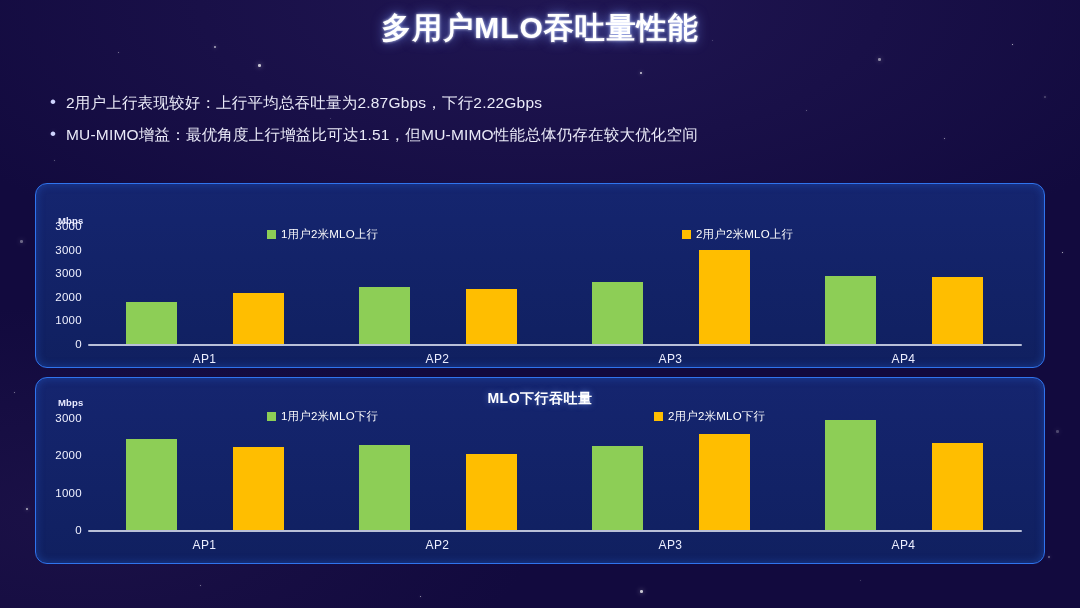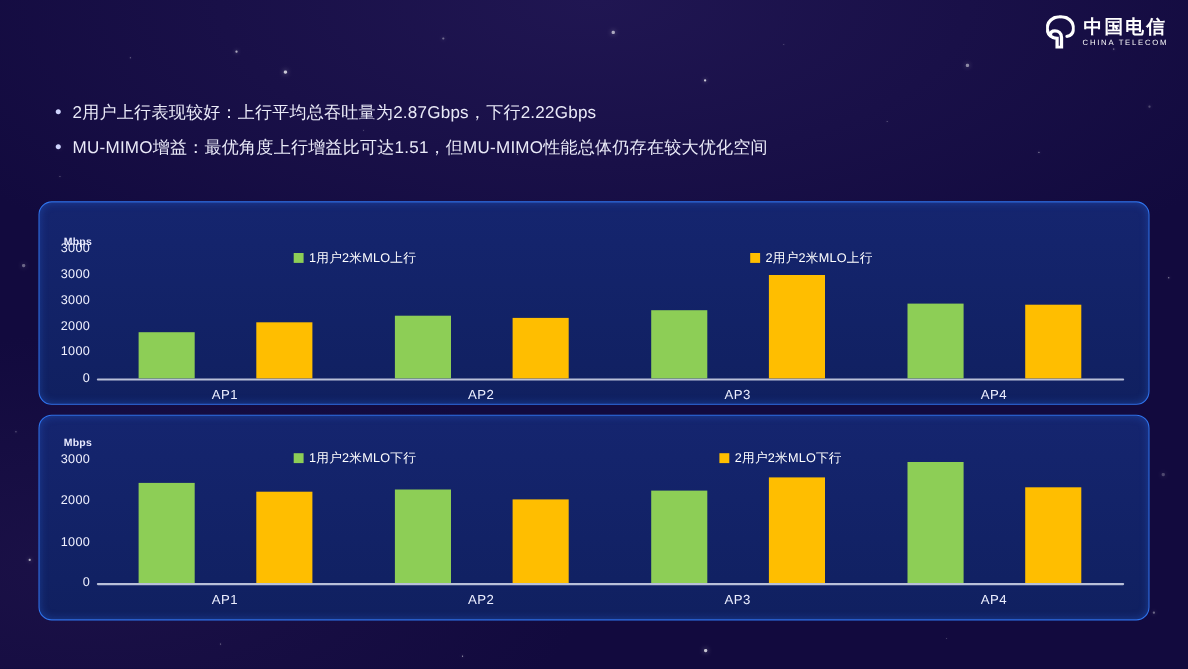--- a/index.html
+++ b/index.html
@@ -123,33 +123,22 @@
     <div class="star" style="left: 96px; top: 300px; width: 1.2px; height: 1.2px; opacity: 0.38; box-shadow: rgba(255, 255, 255, 0.7) 0px 0px 2.4px;"></div>
     <div class="star" style="left: 142px; top: 470px; width: 1.8px; height: 1.8px; opacity: 0.51; box-shadow: rgba(255, 255, 255, 0.7) 0px 0px 3.6px;"></div>
     <div class="star" style="left: 300px; top: 250px; width: 2.6px; height: 2.6px; opacity: 0.64; box-shadow: rgba(255, 255, 255, 0.7) 0px 0px 5.2px;"></div>
     <div class="star" style="left: 520px; top: 210px; width: 1.2px; height: 1.2px; opacity: 0.77; box-shadow: rgba(255, 255, 255, 0.7) 0px 0px 2.4px;"></div>
     <div class="star" style="left: 760px; top: 470px; width: 1.8px; height: 1.8px; opacity: 0.25; box-shadow: rgba(255, 255, 255, 0.7) 0px 0px 3.6px;"></div>
     <div class="star" style="left: 980px; top: 330px; width: 1.2px; height: 1.2px; opacity: 0.38; box-shadow: rgba(255, 255, 255, 0.7) 0px 0px 2.4px;"></div>
   </div>
 
 <div id="slide">
 
-
-  <div id="logo">
-    <span class="mark">
-      <svg width="26" height="30" viewBox="0 0 26 30">
-        <path d="M13 1 C6 1 1 6 1 12 C1 18 6 21 10 21 L10 29 L14 29 L14 20 C14 16 11 14 8 14 C5.5 14 4 15.5 4 17.5" fill="none" stroke="#ffffff" stroke-width="3" stroke-linecap="round"></path>
-        <path d="M13 1 C20 1 25 6 25 12 C25 16 22 19 19 19" fill="none" stroke="#ffffff" stroke-width="3" stroke-linecap="round"></path>
-      </svg>
-    </span>
-    <span class="words">
-      <span class="cn">中国电信</span>
-      <span class="en">CHINA TELECOM</span>
-    </span>
-  </div>
+  <div id="page-title">多用户MLO吞吐量性能</div>
+
 
   <div id="bullets">
     <div class="bullet">
       <span class="dot">•</span>
       <span class="txt">2用户上行表现较好：上行平均总吞吐量为2.87Gbps，下行2.22Gbps</span>
     </div>
     <div class="bullet">
       <span class="dot">•</span>
       <span class="txt">MU-MIMO增益：最优角度上行增益比可达1.51，但MU-MIMO性能总体仍存在较大优化空间</span>
     </div>
@@ -182,20 +171,21 @@
           <span class="lb">1用户2米MLO上行</span>
         </div>
         <div class="legend" style="left: 646px; top: 43px;">
           <span class="sw o" style="background: rgb(255, 190, 0);"></span>
           <span class="lb">2用户2米MLO上行</span>
         </div>
       </div>
   </div>
 
   <div class="panel" id="panel-downlink">
+    <div class="chart-title">MLO下行吞吐量</div>
     <div class="unit-label" style="left:22px; top:19px;">Mbps</div>
     <div class="chart-body" id="body-downlink">
         <div class="ytick" style="top: 40px; left: 0px; width: 46px;">3000</div>
         <div class="ytick" style="top: 77.3333px; left: 0px; width: 46px;">2000</div>
         <div class="ytick" style="top: 114.667px; left: 0px; width: 46px;">1000</div>
         <div class="ytick" style="top: 152px; left: 0px; width: 46px;">0</div>
         <div class="baseline" style="left: 52px; top: 152px; width: 934px;"></div>
         <div class="bar g" style="left: 89.5px; width: 51px; height: 91.0933px; top: 60.9067px; background: rgb(141, 206, 86);"></div>
         <div class="bar o" style="left: 196.5px; width: 51px; height: 82.5067px; top: 69.4933px; background: rgb(255, 190, 0);"></div>
         <div class="cat" style="left: 118.5px; width: 100px; top: 160px;">AP1</div>

